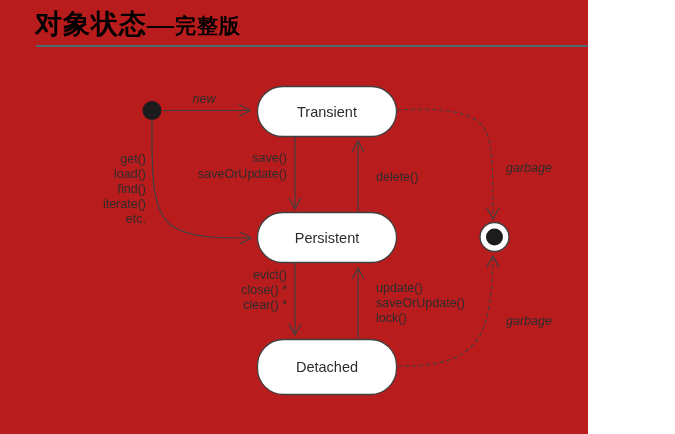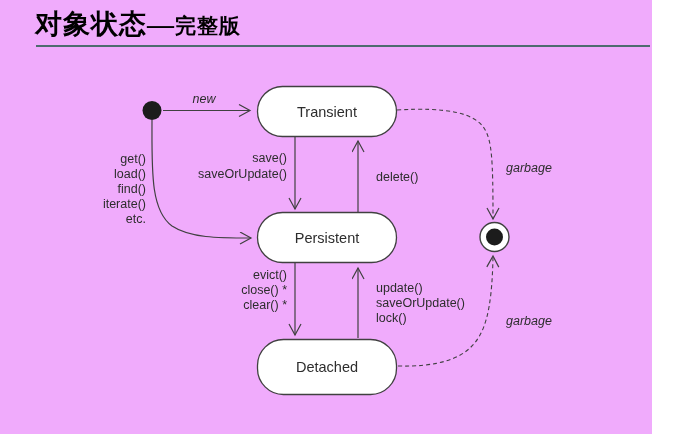--- a/index.html
+++ b/index.html
@@ -4,22 +4,22 @@
 <style>
   :root{
     --rule:#4d6c6f;
     --line:#404040;
     --text:#2d2d2d;
     --node:#1c1c1c;
   }
   html,body{margin:0;padding:0;background:#fff;}
   .slide{
     position:relative;
-    width:652px;height:434px;
-    background:#f0abfc;
+    width:588px;height:434px;
+    background:#b91c1c;
     overflow:hidden;
     font-family:"Liberation Sans","DejaVu Sans",sans-serif;
   }
   .slide-title{
     position:absolute;left:35px;top:6px;
     font-family:"Liberation Serif","DejaVu Serif",serif;
     font-weight:bold;color:#000;white-space:nowrap;
   }
   .title-main{font-size:27px;letter-spacing:1px;}
   .title-sub{font-size:21px;letter-spacing:1px;}

